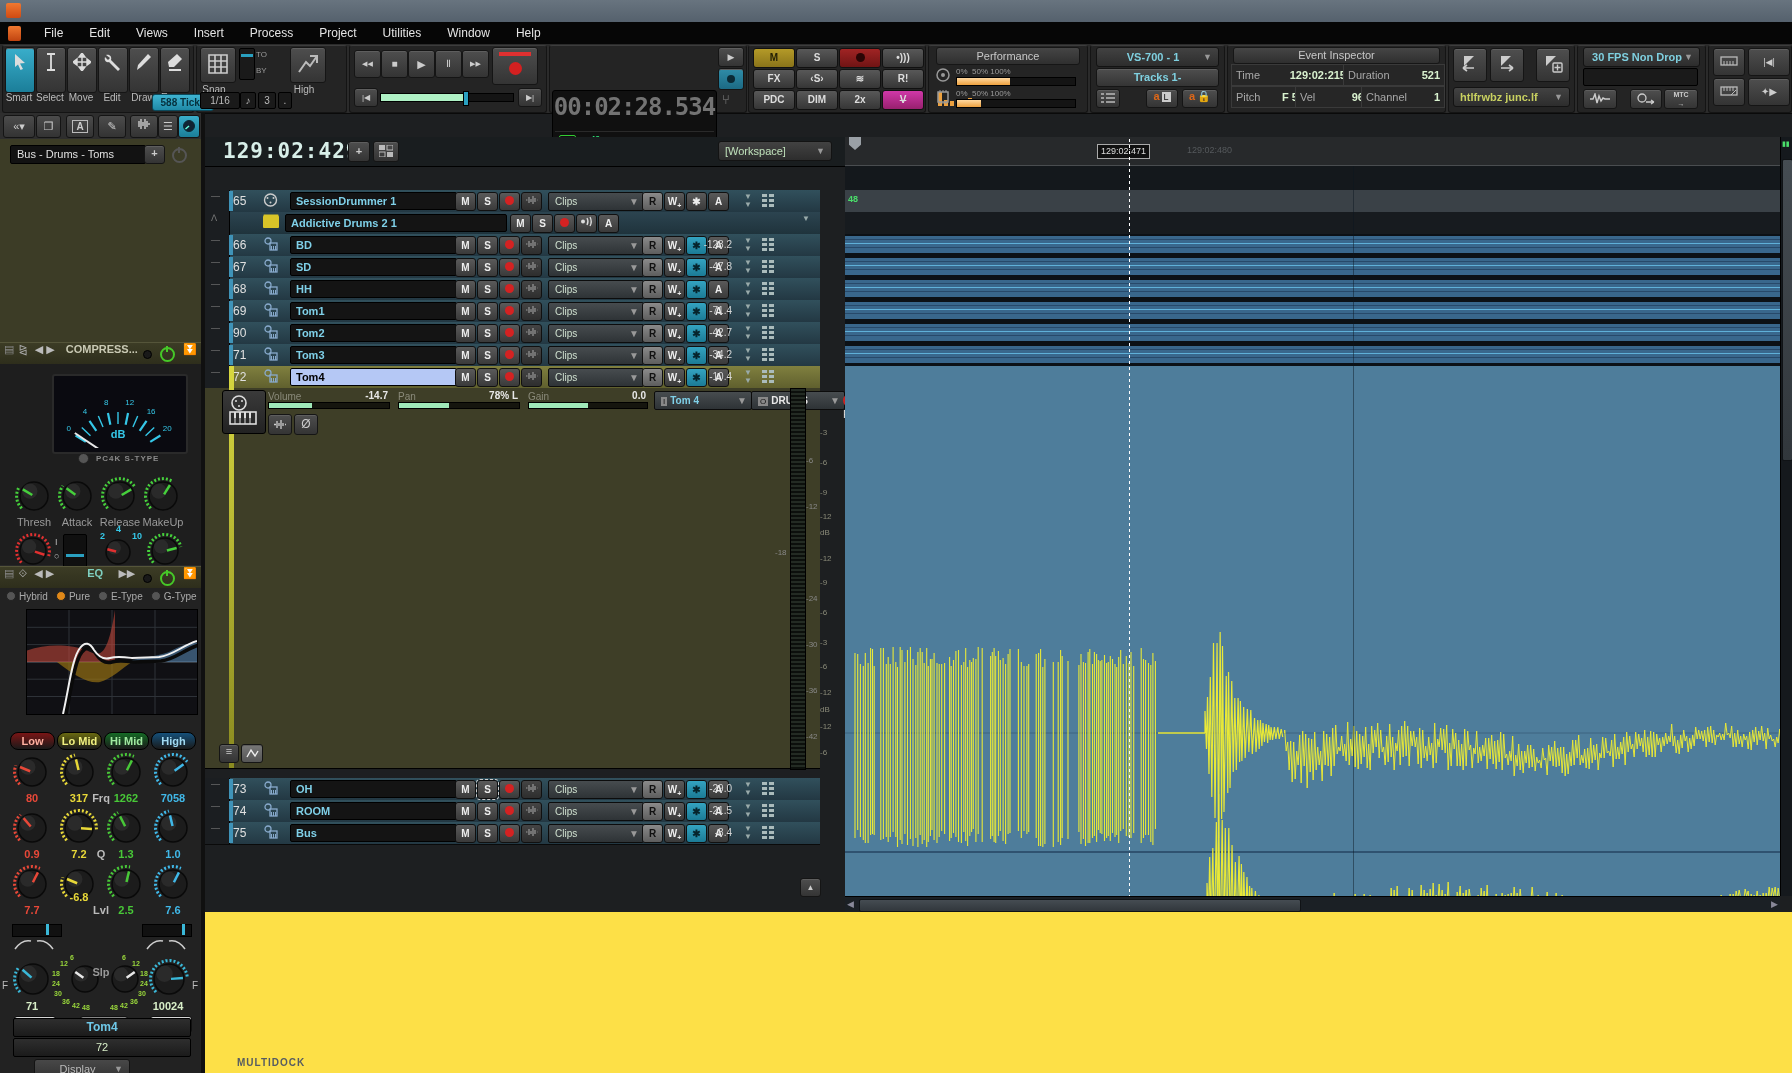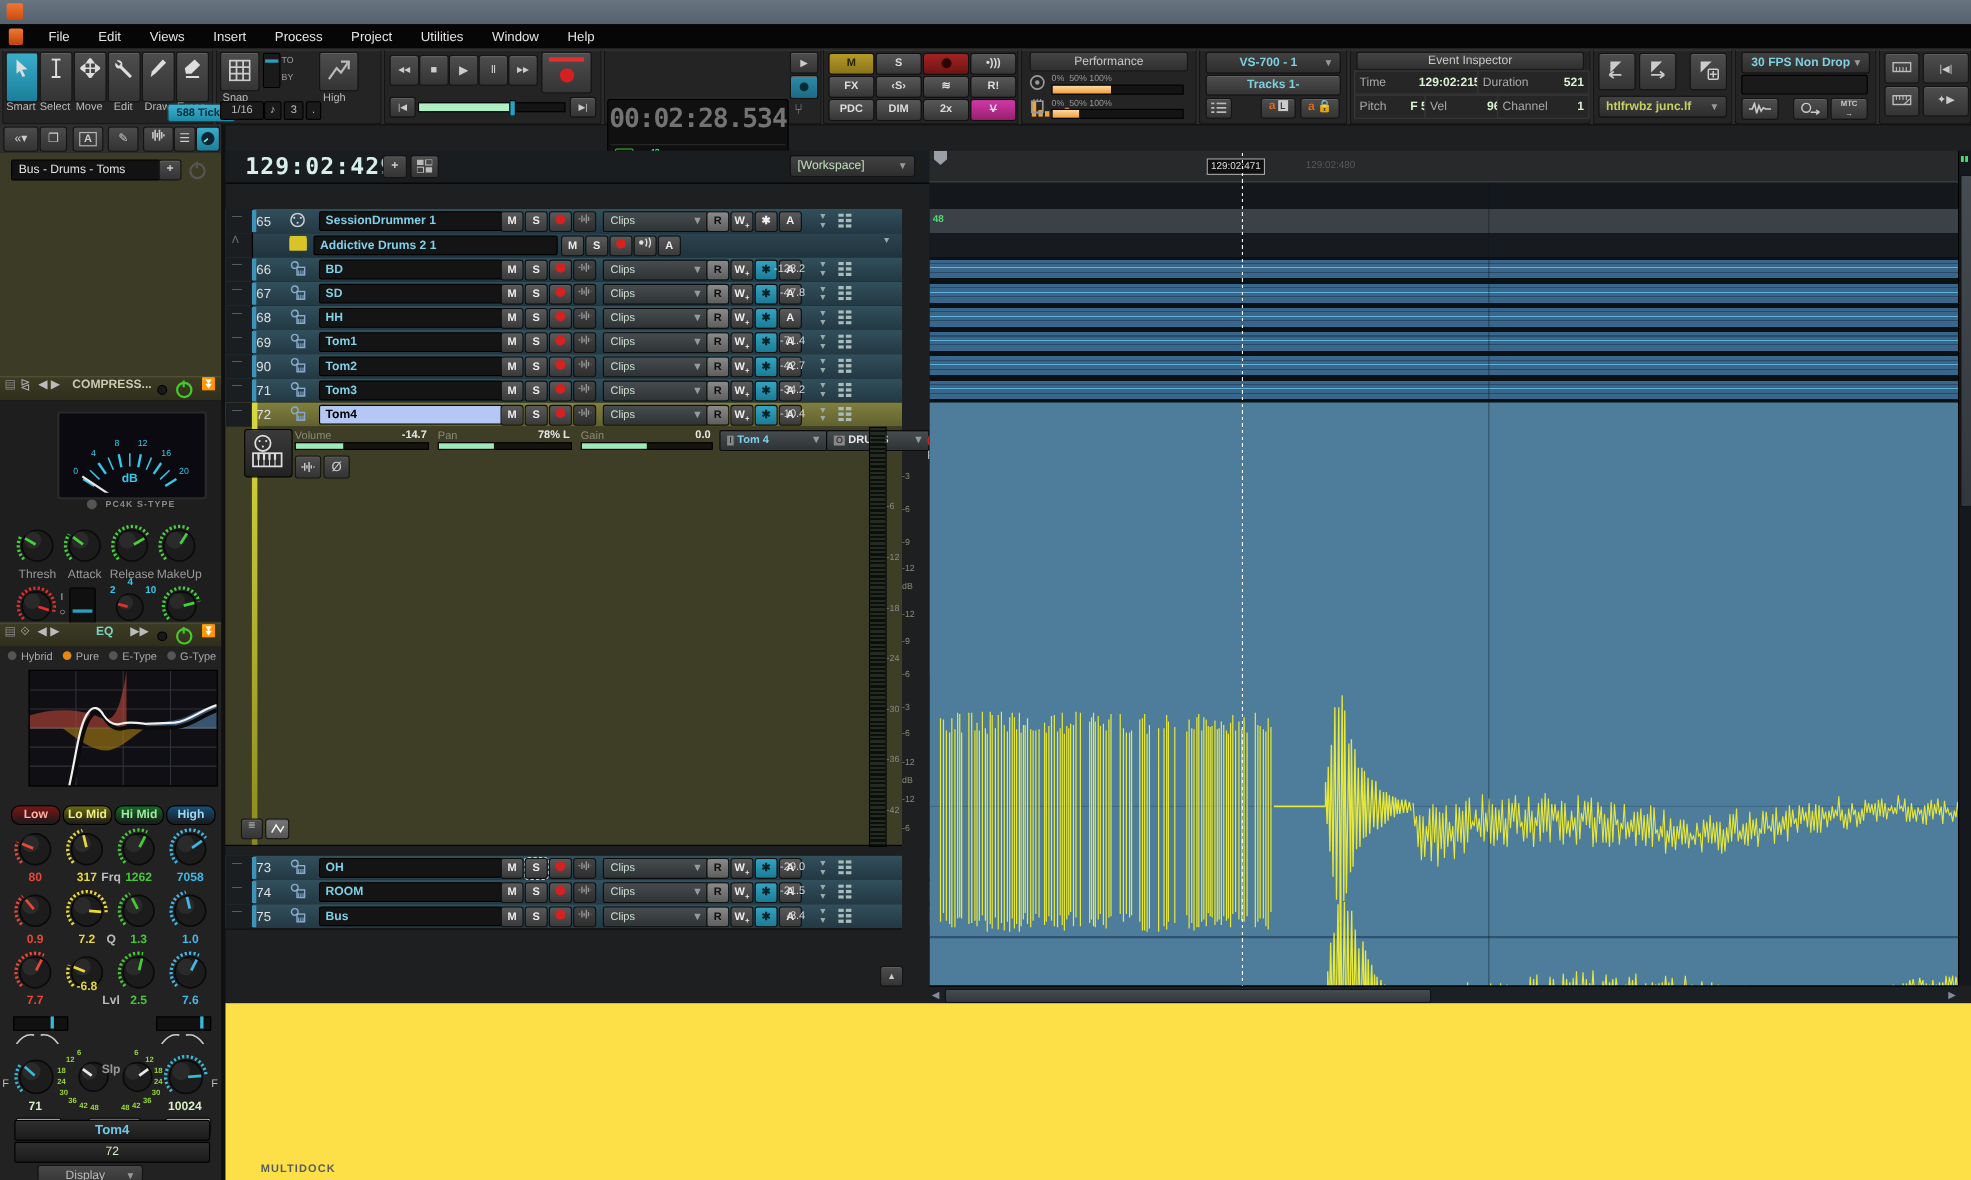--- a/index.html
+++ b/index.html
@@ -1089,21 +1089,21 @@
     <div class="btn" style="left:89px;top:26px;width:22px;height:19px;font-size:12px;line-height:18px;">Ø</div>
     <div class="btn" style="left:14px;top:356px;width:18px;height:17px;">≡</div>
     <div class="btn" style="left:36px;top:356px;width:20px;height:17px;background:linear-gradient(#777,#555);"><svg width="13" height="11" style="margin-top:3px" viewBox="0 0 13 11">
           <path d="M1 9 L5 2 L9 8 L12 3" fill="none" stroke="#eee" stroke-width="1.4"></path>
         </svg></div>
 
     <div class="abs" style="left:585px;top:0px;width:14px;height:380px;background:repeating-linear-gradient(180deg,#232b23 0 2px,#0c100c 2px 4px);border:1px solid #000;"></div>
     <div id="meterscale">
         <div class="abs" style="left: 601px; top: 68px; font-size: 8px; color: rgb(136, 136, 136);">-6</div>
         <div class="abs" style="left: 601px; top: 114px; font-size: 8px; color: rgb(136, 136, 136);">-12</div>
-        <div class="abs" style="left: 601px; top: 160px; font-size: 8px; color: rgb(136, 136, 136);">-18</div>
+        <div class="abs" style="left: 570px; top: 160px; font-size: 8px; color: rgb(136, 136, 136);">-18</div>
         <div class="abs" style="left: 601px; top: 206px; font-size: 8px; color: rgb(136, 136, 136);">-24</div>
         <div class="abs" style="left: 601px; top: 252px; font-size: 8px; color: rgb(136, 136, 136);">-30</div>
         <div class="abs" style="left: 601px; top: 298px; font-size: 8px; color: rgb(136, 136, 136);">-36</div>
         <div class="abs" style="left: 601px; top: 344px; font-size: 8px; color: rgb(136, 136, 136);">-42</div>
       </div>
   </div>
 
   <div class="abs" id="clips">
     <div id="cliprows">
         <div class="abs" style="left: 0px; top: 24px; width: 935px; height: 22px; background: rgb(58, 65, 71); border-bottom: 1px solid rgb(10, 10, 10);">

